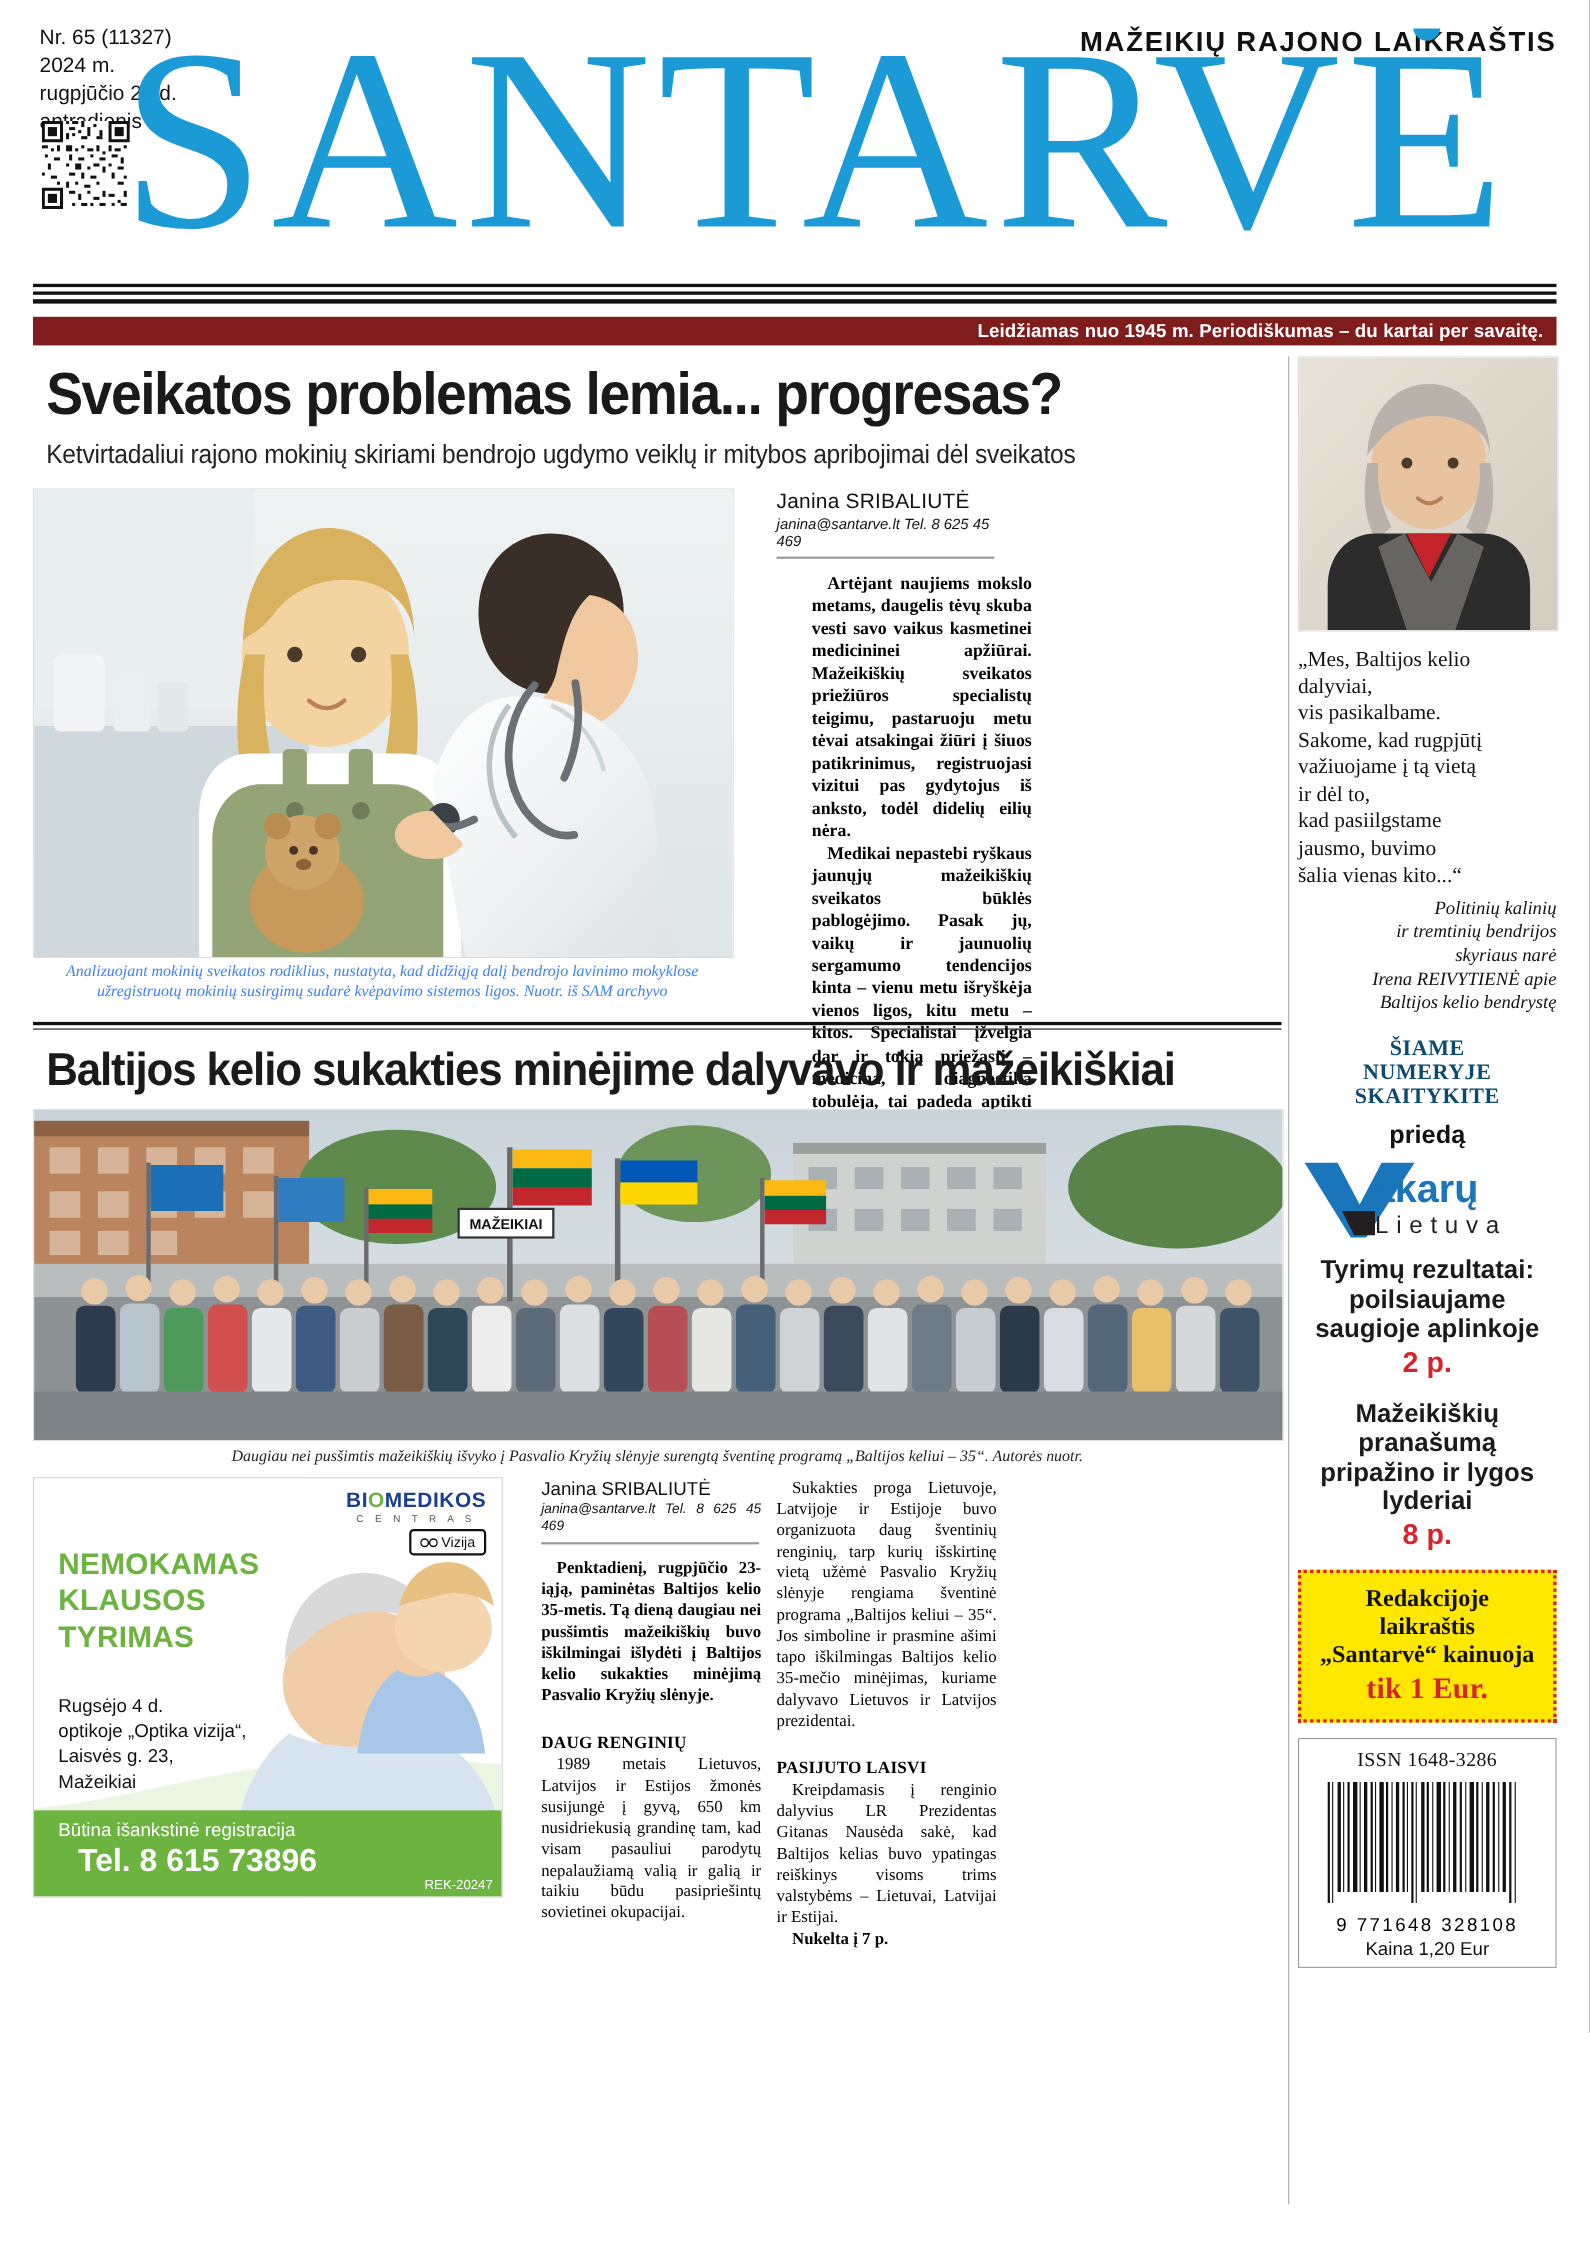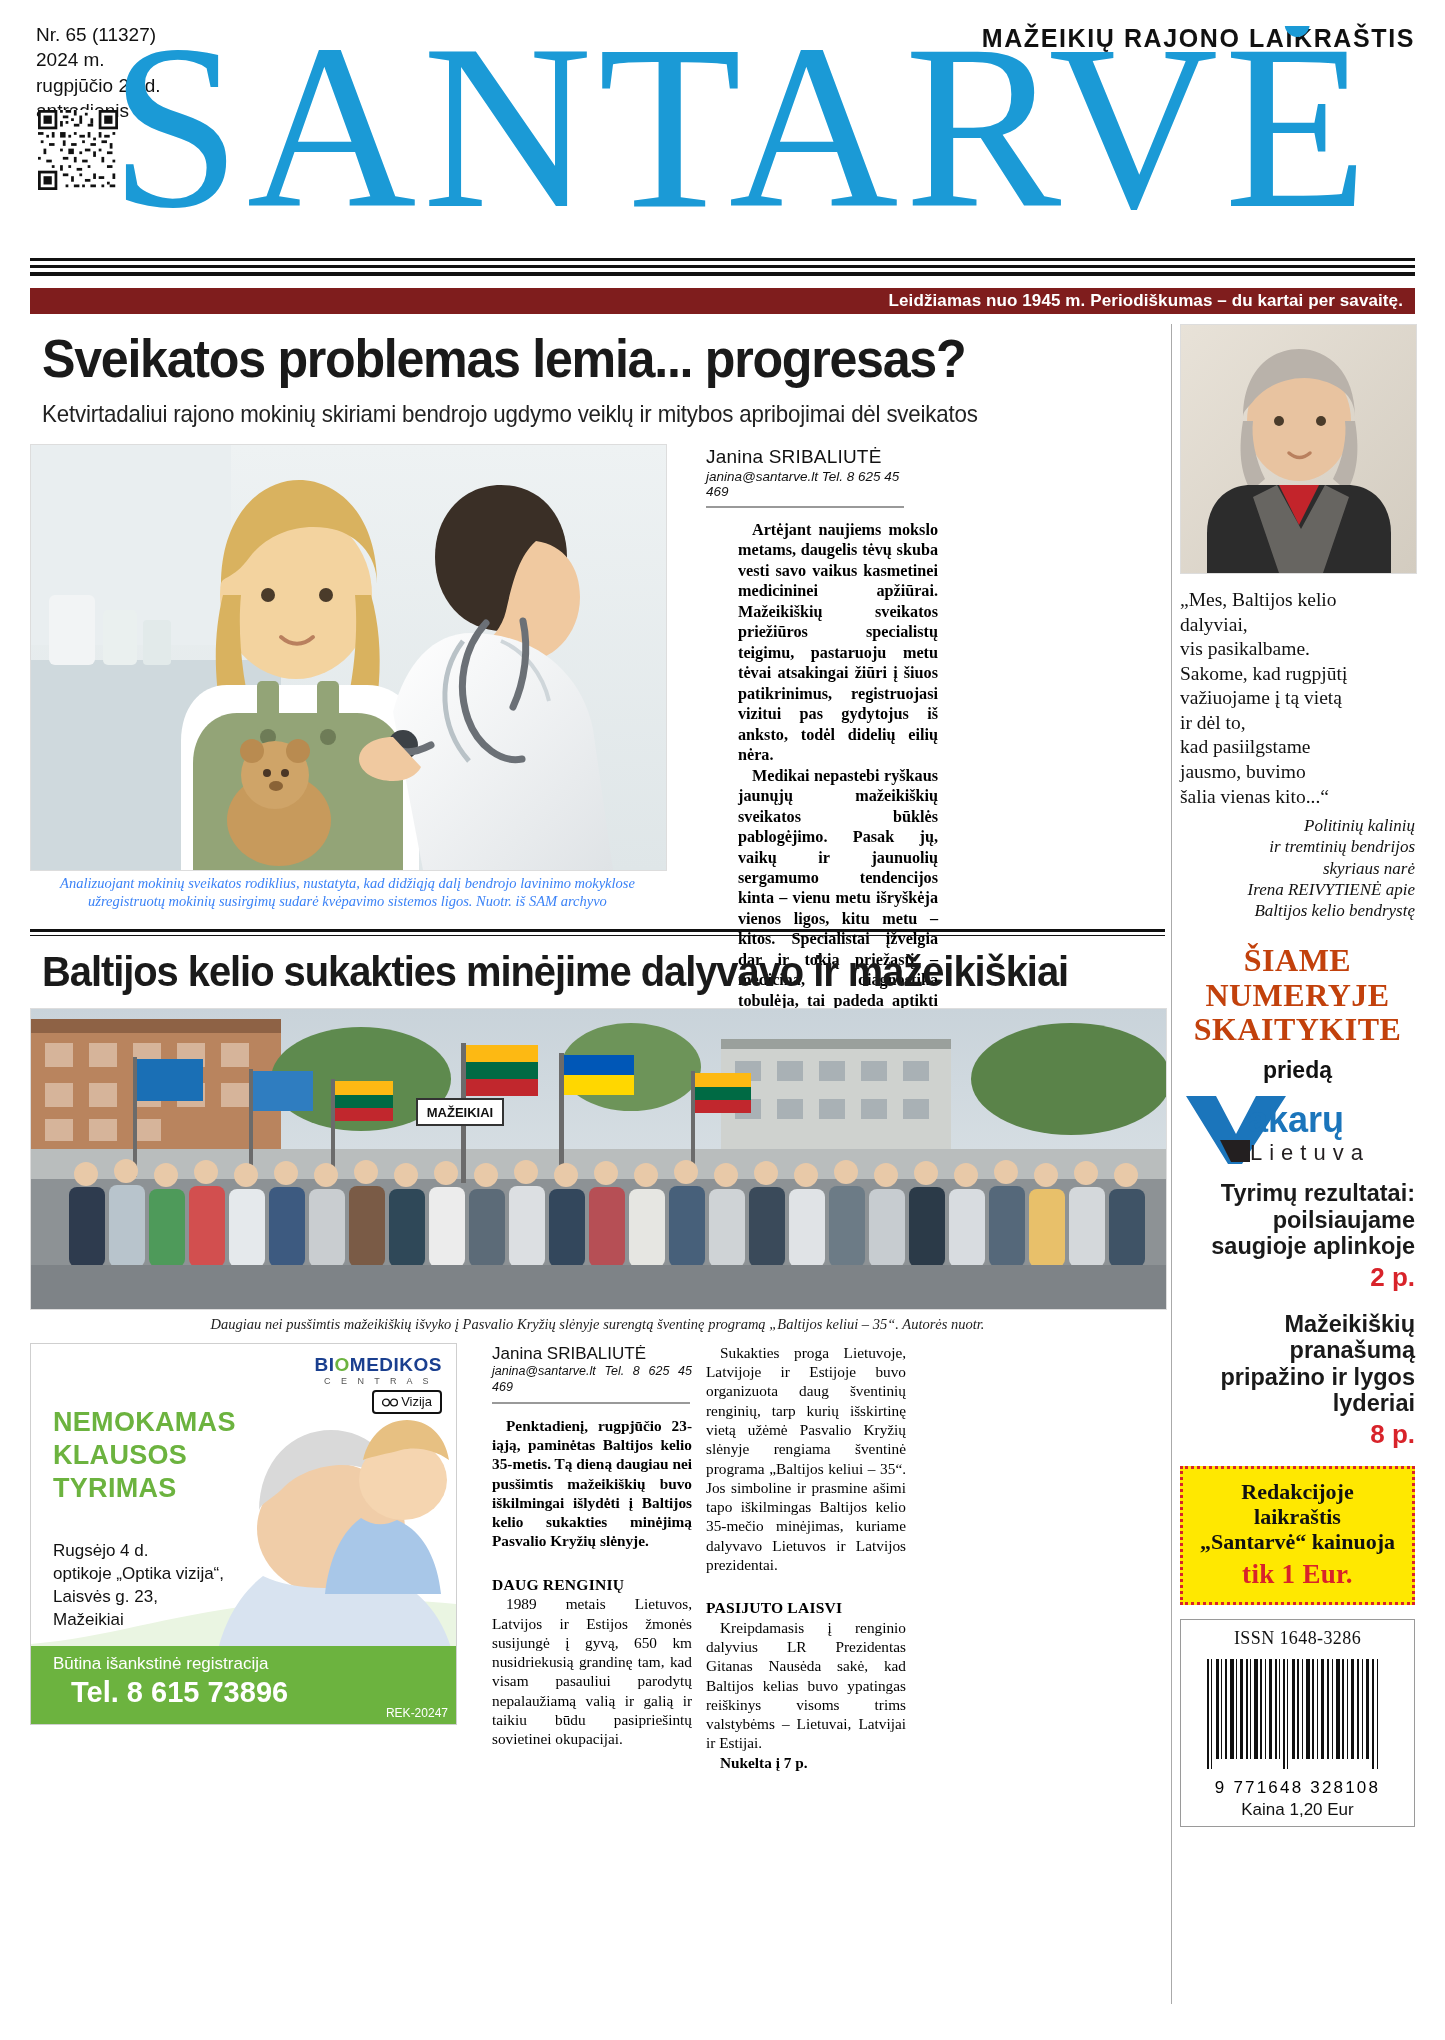--- a/index.html
+++ b/index.html
@@ -63,24 +63,24 @@
   .bcol p.lead{font-weight:bold;}
   .byline2 .nm{font-family:"Liberation Sans",sans-serif;font-size:17px;color:#111;}
   .byline2 .em{font-family:"Liberation Sans",sans-serif;font-size:12.5px;font-style:italic;color:#111;}
   .byline2 .ln{height:2px;background:#999;margin-top:6px;width:198px;margin-bottom:12px;}
 
   
   .portrait{width:235px;height:248px;overflow:hidden;border:1px solid #ddd;position:relative;}
   .quote{font-size:19.5px;line-height:1.26;color:#111;margin-top:14px;}
   .quote-attr{font-size:17px;font-style:italic;text-align:right;line-height:1.25;margin-top:6px;color:#111;}
   .siame{text-align:center;margin-top:22px;}
-  .siame .l{font-family:"Liberation Serif",serif;font-weight:bold;font-size:32px;color:#c2410c;line-height:1.08;letter-spacing:.5px;}
+  .siame .l{font-family:"Liberation Serif",serif;font-weight:bold;font-size:20px;color:#0c4a6e;line-height:1.08;letter-spacing:.5px;}
   .prieda{text-align:center;font-family:"Liberation Sans",sans-serif;font-weight:bold;font-size:23px;margin-top:10px;color:#111;}
   .vlogo{margin:8px auto 0;width:228px;height:74px;}
-  .toc{text-align:right;margin-top:14px;}
+  .toc{text-align:center;margin-top:14px;}
   .toc .t{font-family:"Liberation Sans",sans-serif;font-weight:bold;font-size:23.5px;line-height:1.13;color:#1a1a1a;}
   .toc .p{font-family:"Liberation Sans",sans-serif;font-weight:bold;font-size:26px;color:#d8232a;margin-top:2px;}
   .toc .gap{height:18px;}
   .yellowbox{margin-top:16px;background:#ffe800;border:3px dotted #d8232a;padding:10px 6px 12px;text-align:center;}
   .yellowbox .y1{font-weight:bold;font-size:22px;line-height:1.15;color:#111;}
   .yellowbox .y2{font-weight:bold;font-size:27px;color:#d8232a;margin-top:4px;letter-spacing:.3px;}
   .barcodebox{margin-top:14px;border:1px solid #9a9a9a;padding:8px 0 6px;text-align:center;}
   .issn{font-size:18px;color:#111;letter-spacing:.4px;}
   .barcode{margin:6px auto 0;height:118px;width:198px;}
   .bcdigits{font-family:"Liberation Sans",sans-serif;font-size:17px;letter-spacing:2.2px;margin-top:1px;}

